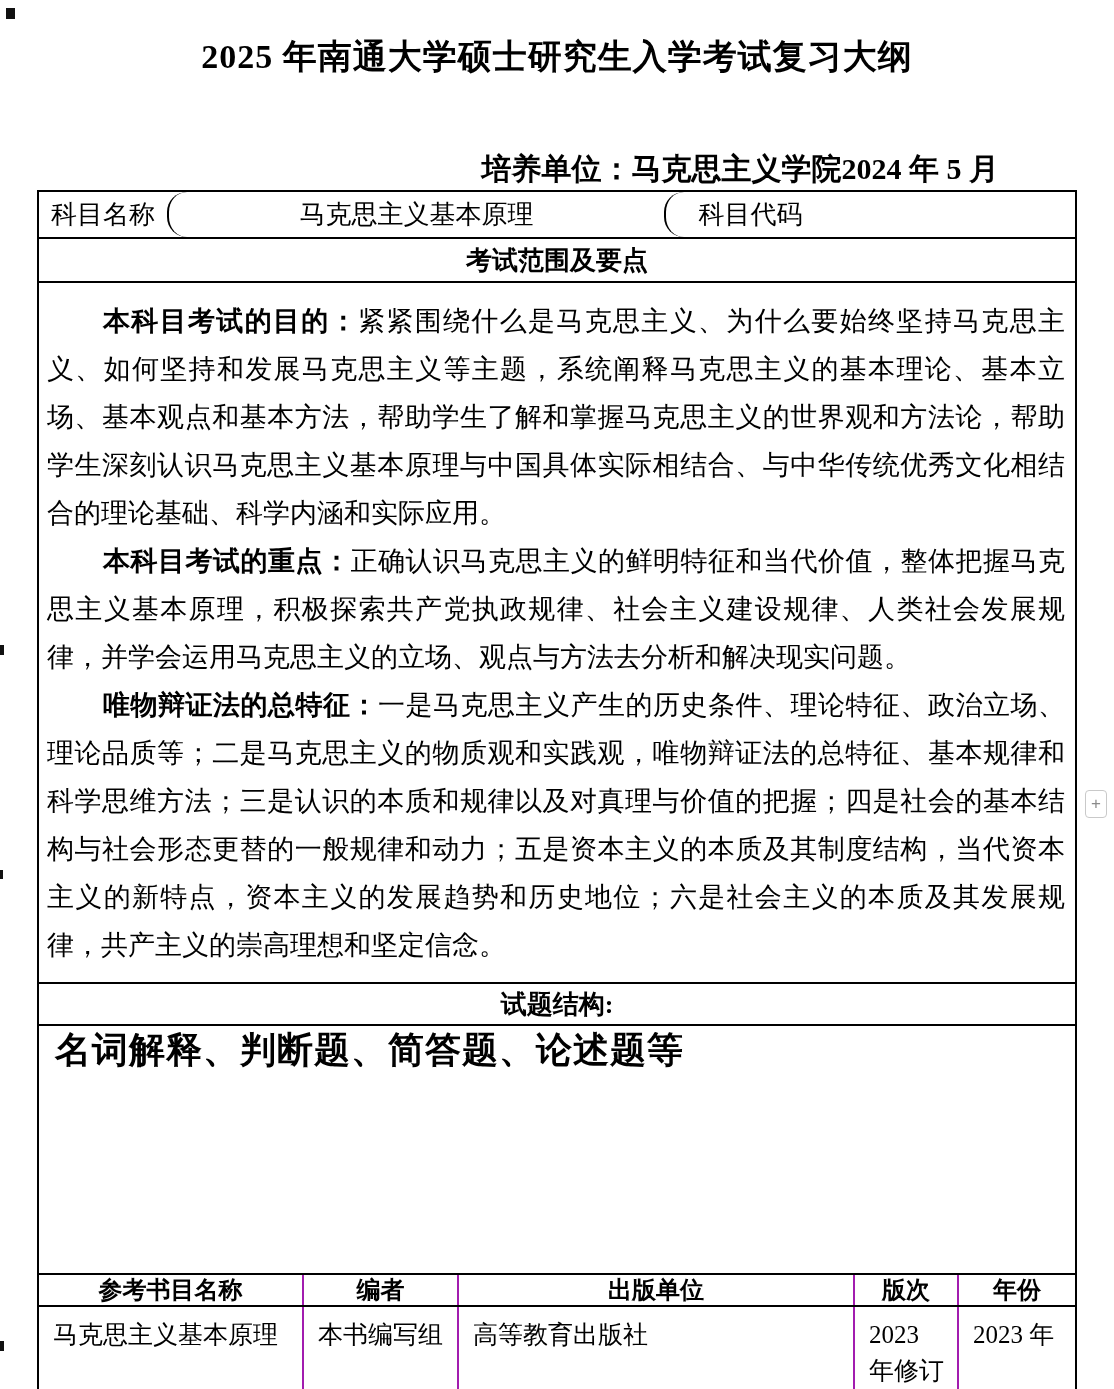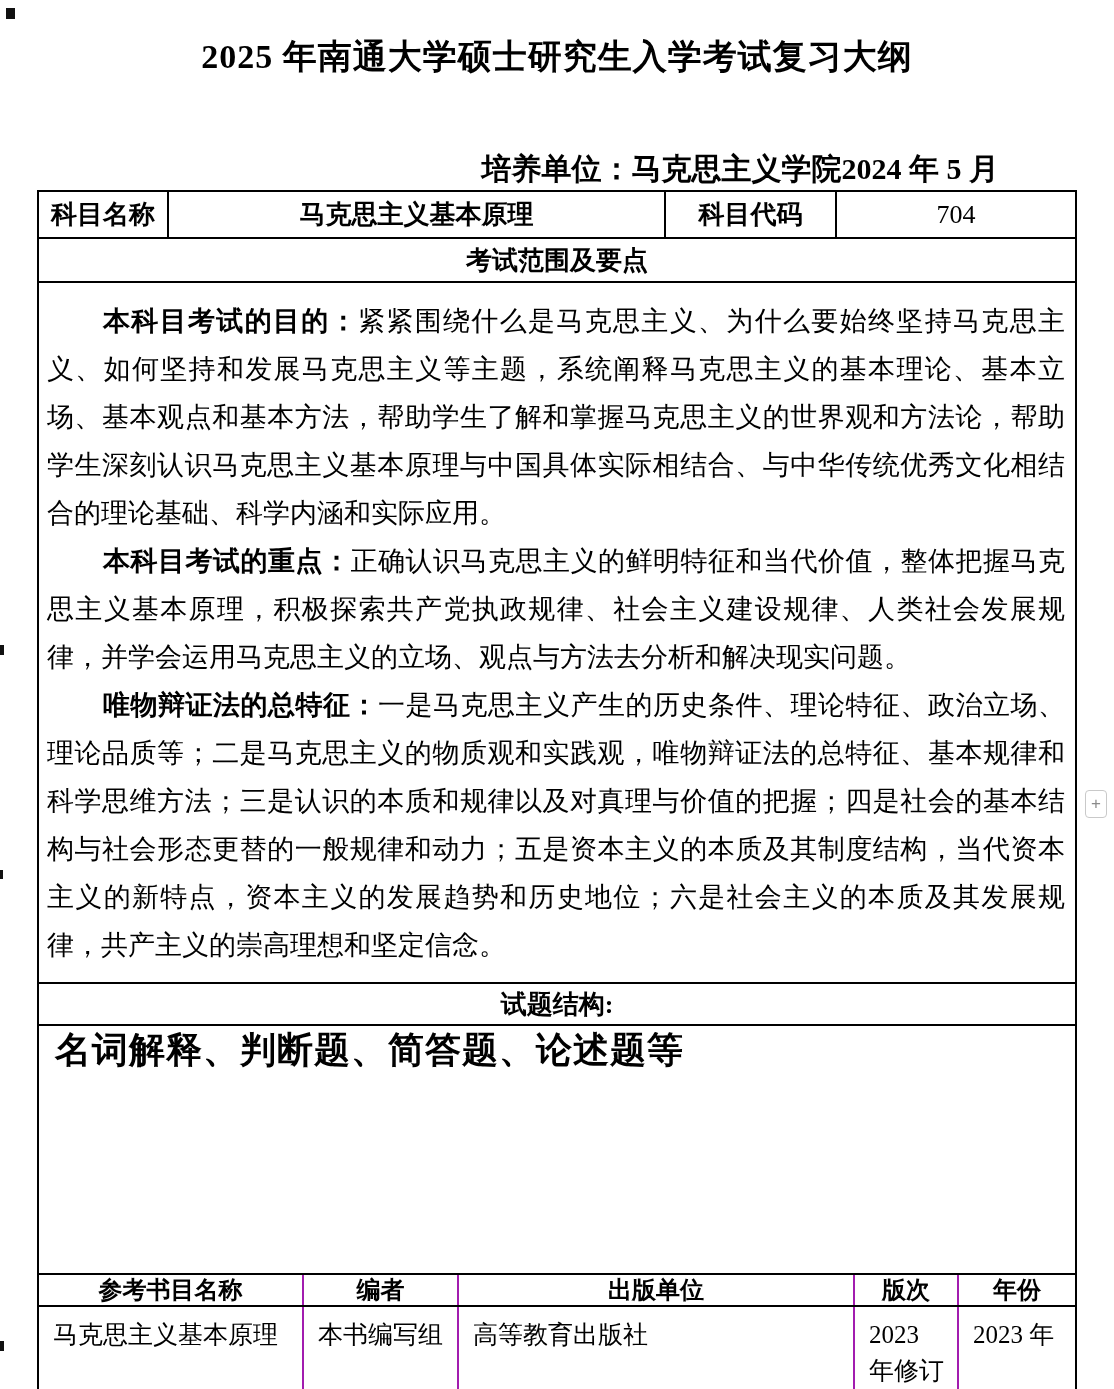--- a/index.html
+++ b/index.html
@@ -42,21 +42,21 @@
     grid-template-columns: 128px 497px 171px 1fr;
     height: 45px;
   }
   .subject-row > div {
     display: flex; align-items: center; justify-content: center;
     font-size: 26px;
     border-left: 2px solid #000;
     overflow: hidden;
   }
   .subject-row > div:first-child { border-left: none; }
-  .cell-bold { font-weight: bold; }
+  .cell-bold { font-weight: normal; border-radius: 20px; }
 
   
   .section-header-row {
     display: flex; align-items: center; justify-content: center;
     font-size: 26px; font-weight: bold;
   }
   .scope-header-row { height: 44px; }
   .structure-header-row { height: 42px; }
 
   
@@ -129,21 +129,20 @@
   <span>培养单位：马克思主义学院</span>
   <span>2024 年 5 月</span>
 </div>
 
 <div class="main-table">
 
   <div class="t-row subject-row">
     <div class="cell-bold">科目名称</div>
     <div class="cell-bold">马克思主义基本原理</div>
     <div class="cell-bold">科目代码</div>
-    <div>704</div>
   </div>
 
   <div class="t-row section-header-row scope-header-row">考试范围及要点</div>
 
   <div class="t-row scope-body-row">
     <p><span class="lead">本科目考试的目的：</span><span>紧紧围绕什么是马克思主义、为什么要始终坚持马克思主义、如何坚持和发展马克思主义等主题，系统阐释马克思主义的基本理论、基本立场、基本观点和基本方法，帮助学生了解和掌握马克思主义的世界观和方法论，帮助学生深刻认识马克思主义基本原理与中国具体实际相结合、与中华传统优秀文化相结合的理论基础、科学内涵和实际应用。</span></p>
     <p><span class="lead">本科目考试的重点：</span><span>正确认识马克思主义的鲜明特征和当代价值，整体把握马克思主义基本原理，积极探索共产党执政规律、社会主义建设规律、人类社会发展规律，并学会运用马克思主义的立场、观点与方法去分析和解决现实问题。</span></p>
     <p><span class="lead">唯物辩证法的总特征：</span><span>一是马克思主义产生的历史条件、理论特征、政治立场、理论品质等；二是马克思主义的物质观和实践观，唯物辩证法的总特征、基本规律和科学思维方法；三是认识的本质和规律以及对真理与价值的把握；四是社会的基本结构与社会形态更替的一般规律和动力；五是资本主义的本质及其制度结构，当代资本主义的新特点，资本主义的发展趋势和历史地位；六是社会主义的本质及其发展规律，共产主义的崇高理想和坚定信念。</span></p>
   </div>
 

